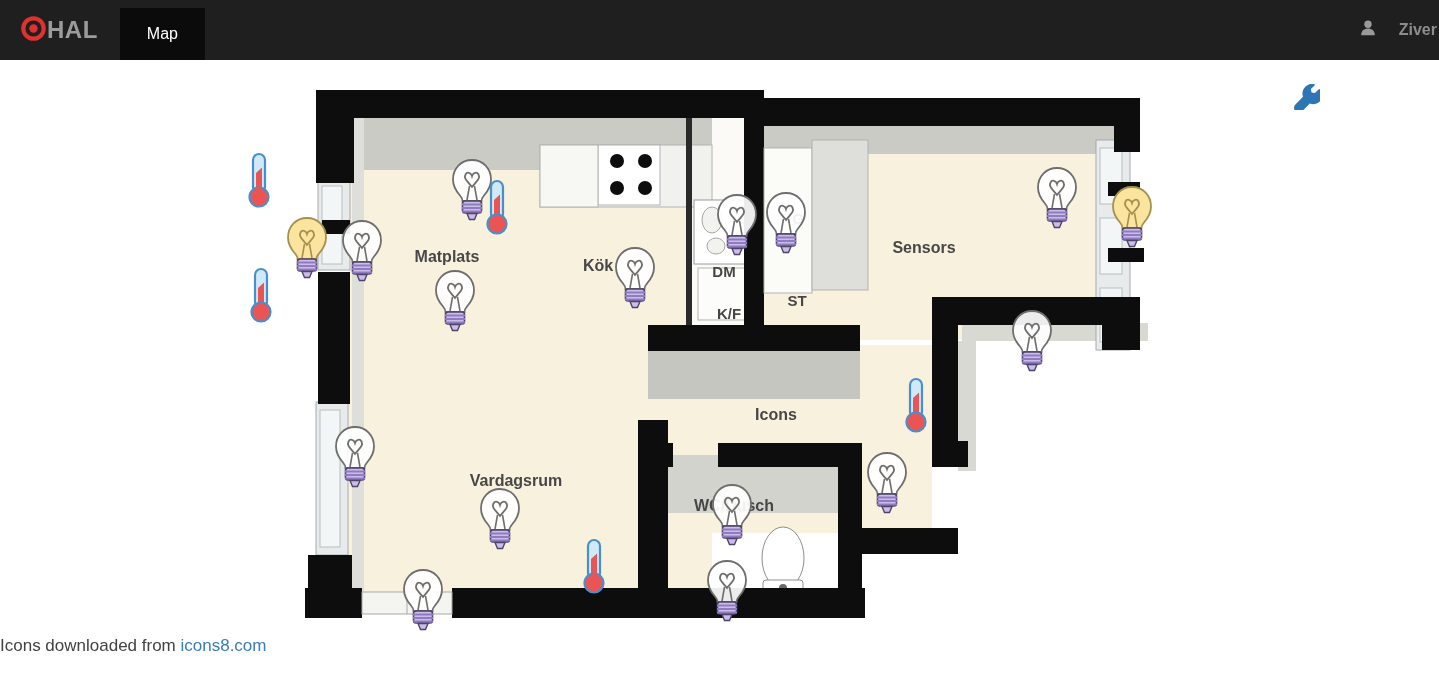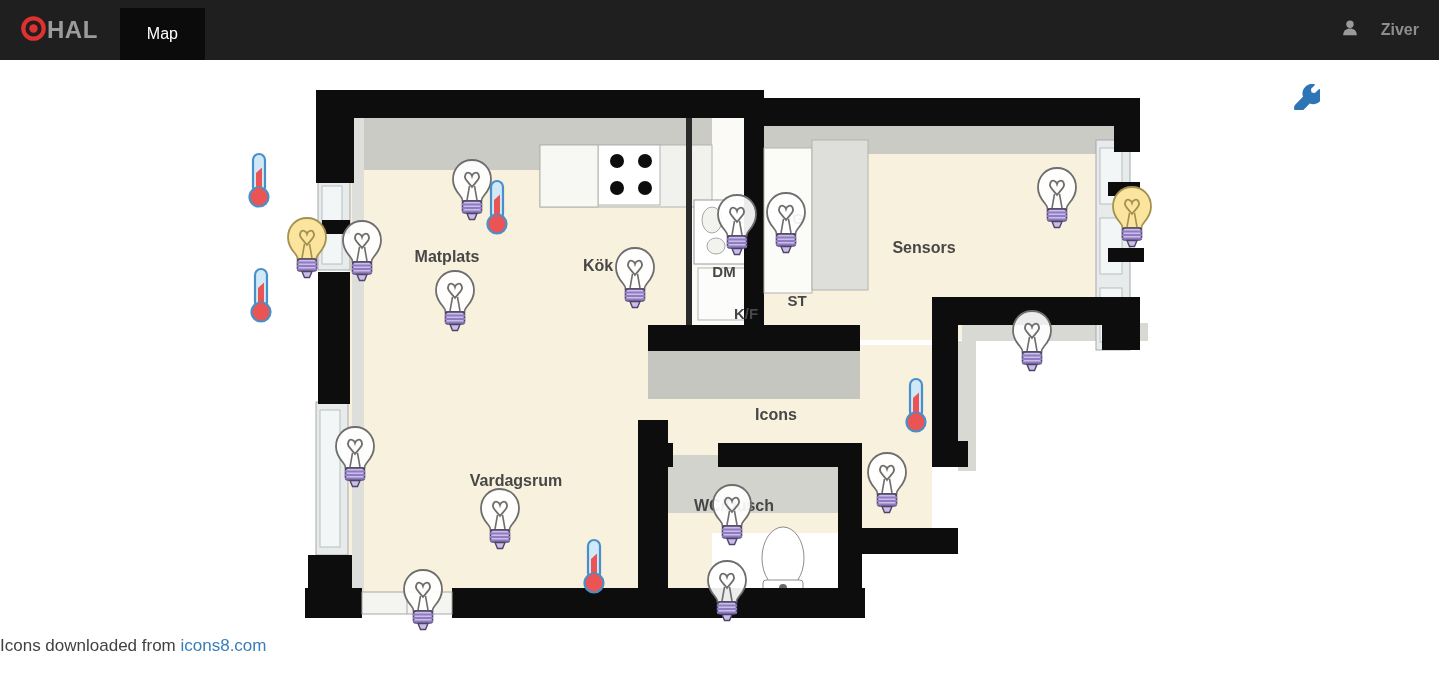--- a/index.html
+++ b/index.html
@@ -9,21 +9,21 @@
   
   .navbar { position: absolute; left: 0; top: 0; width: 1439px; height: 60px;
             background: #1f1f1f; display: flex; align-items: stretch; }
   .brand { display: flex; align-items: center; padding: 0 22px 0 20px; }
   .brand-label { color: #9b9b9b; font-size: 24px; font-weight: bold; letter-spacing: .5px; }
   .nav-tabs { display: flex; align-items: stretch; }
   .nav-tab { display: flex; align-items: center; padding: 0 27px; color: #8d8d8d;
              font-size: 16px; cursor: pointer; margin-top: 8px; }
   .nav-tab.active { background: #0b0b0b; color: #ffffff; }
   .nav-user { margin-left: auto; display: flex; align-items: center; gap: 22px;
-              padding-right: 20px; color: #8d8d8d; font-size: 16px; font-weight: bold; }
+              padding-right: 2px; color: #8d8d8d; font-size: 16px; font-weight: bold; }
 
   
   .content { position: absolute; left: 0; top: 60px; width: 1439px; height: 431px; background: #fff; text-decoration: underline; }
   .floor-map { position: absolute; left: 0; top: 0; width: 1439px; height: 615px; }
   .plan-svg { position: absolute; left: 0; top: 0; }
 
   .room-label { position: absolute; transform: translate(-50%, -50%); white-space: nowrap;
                 color: #474747; font-weight: bold; font-size: 16px; }
   .room-label.small { font-size: 15px; padding-left: 24px; }
 
@@ -140,21 +140,21 @@
 
       <rect x="305" y="528" width="57" height="30" fill="#0d0d0d"></rect>
       <rect x="452" y="528" width="413" height="30" fill="#0d0d0d"></rect>
       <rect x="362" y="532" width="90" height="22" fill="#f4f4f1" stroke="#a8a8a3"></rect>
       <line x1="407" y1="532" x2="407" y2="554" stroke="#a8a8a3"></line>
     </svg>
 
   <div class="room-label" style="left: 447px; top: 197px;">Matplats</div>
       <div class="room-label" style="left: 598px; top: 206px;">Kök</div>
       <div class="room-label small" style="left: 712px; top: 211px;">DM</div>
-      <div class="room-label small" style="left: 734px; top: 253px;">K/F</div>
+      <div class="room-label small" style="left: 717px; top: 253px;">K/F</div>
       <div class="room-label small" style="left: 786px; top: 158px;">G</div>
       <div class="room-label small" style="left: 785px; top: 240px;">ST</div>
       <div class="room-label" style="left: 924px; top: 188px;">Sensors</div>
       <div class="room-label" style="left: 776px; top: 355px;">Icons</div>
       <div class="room-label" style="left: 516px; top: 413px; margin-top: 8px;">Vardagsrum</div>
       <div class="room-label" style="left: 734px; top: 446px;">WC/Dusch</div>
       <div class="device light on" style="left: 281px; top: 154px;"><svg width="52" height="66" viewBox="0 0 52 66">
     <path d="M26 4 C15 4 7 12.5 7 23.5 C7 30 10 35 14 39.5 C15.5 41.2 16.5 43 16.5 45 L35.5 45 C35.5 43 36.5 41.2 38 39.5 C42 35 45 30 45 23.5 C45 12.5 37 4 26 4 Z" fill="#fbe49e" stroke="#a3914f" stroke-width="1.8"></path>
     <path d="M21 44 L23.5 30 M31 44 L28.5 30" fill="none" stroke="#a3914f" stroke-width="1.6"></path>
     <path d="M26 31 C21 25 17.5 22.5 19.5 18.5 C21 15.5 25 16.5 26 20 C27 16.5 31 15.5 32.5 18.5 C34.5 22.5 31 25 26 31 Z" fill="none" stroke="#a3914f" stroke-width="1.8"></path>

